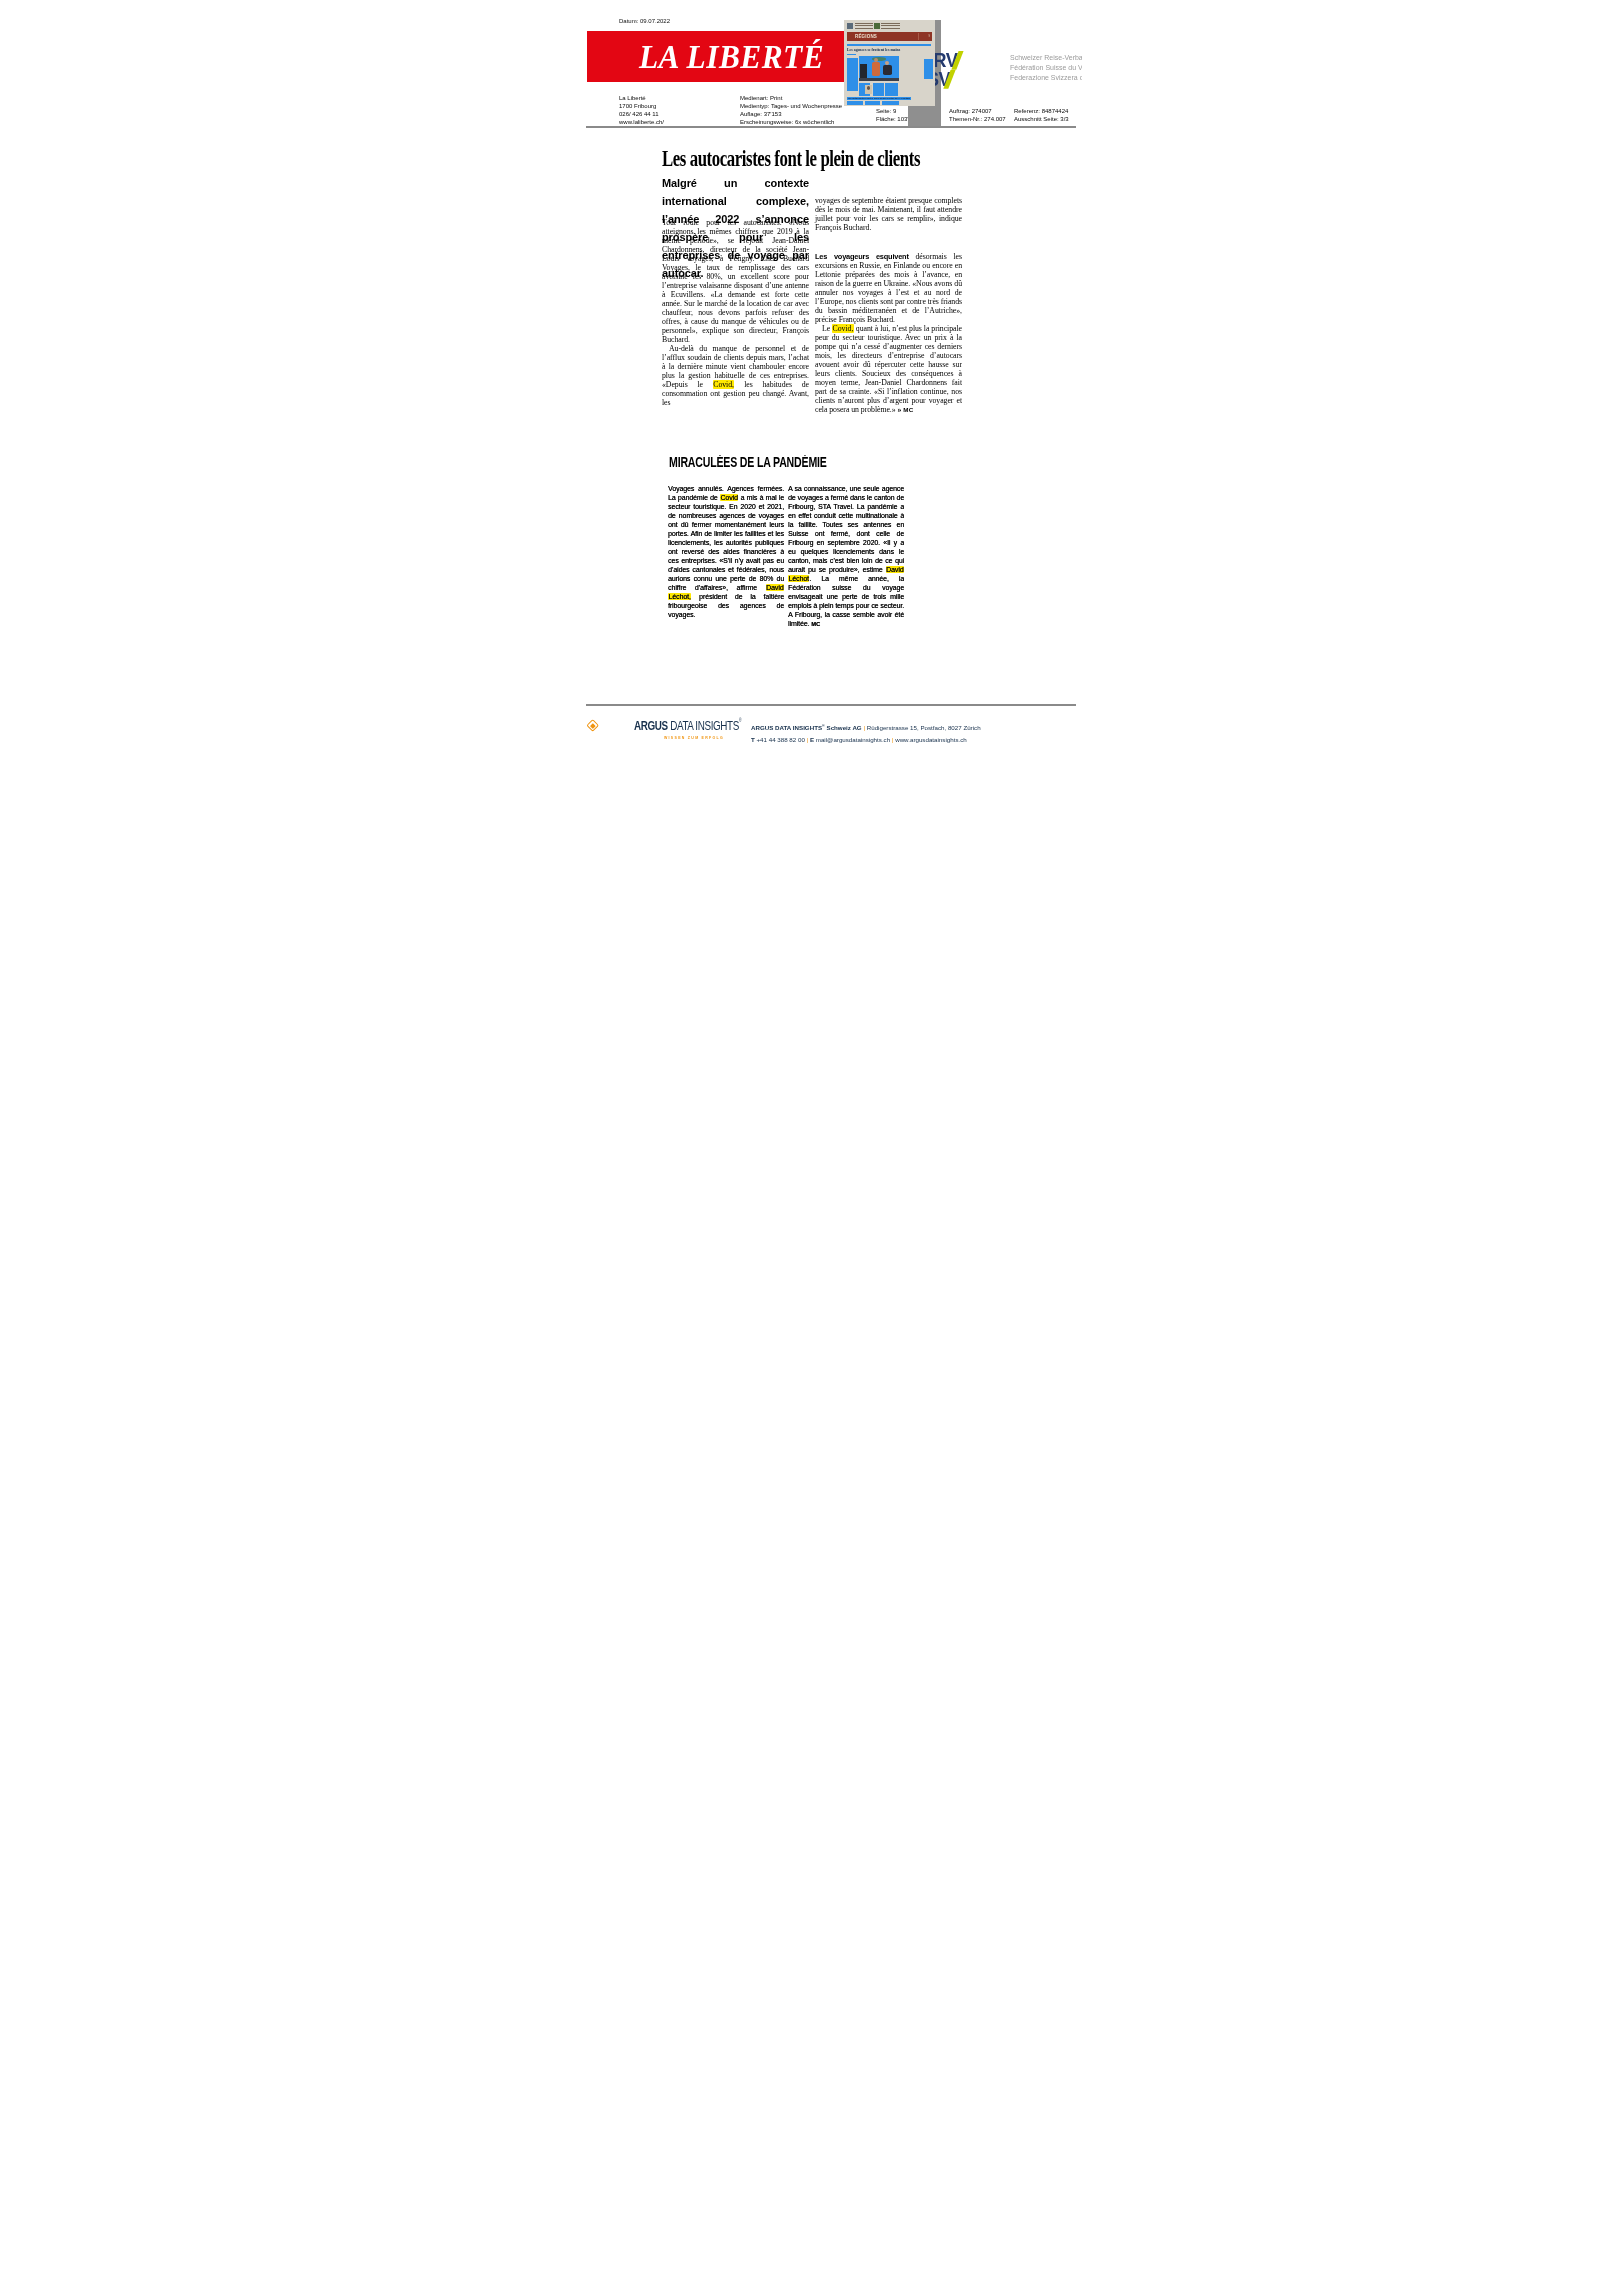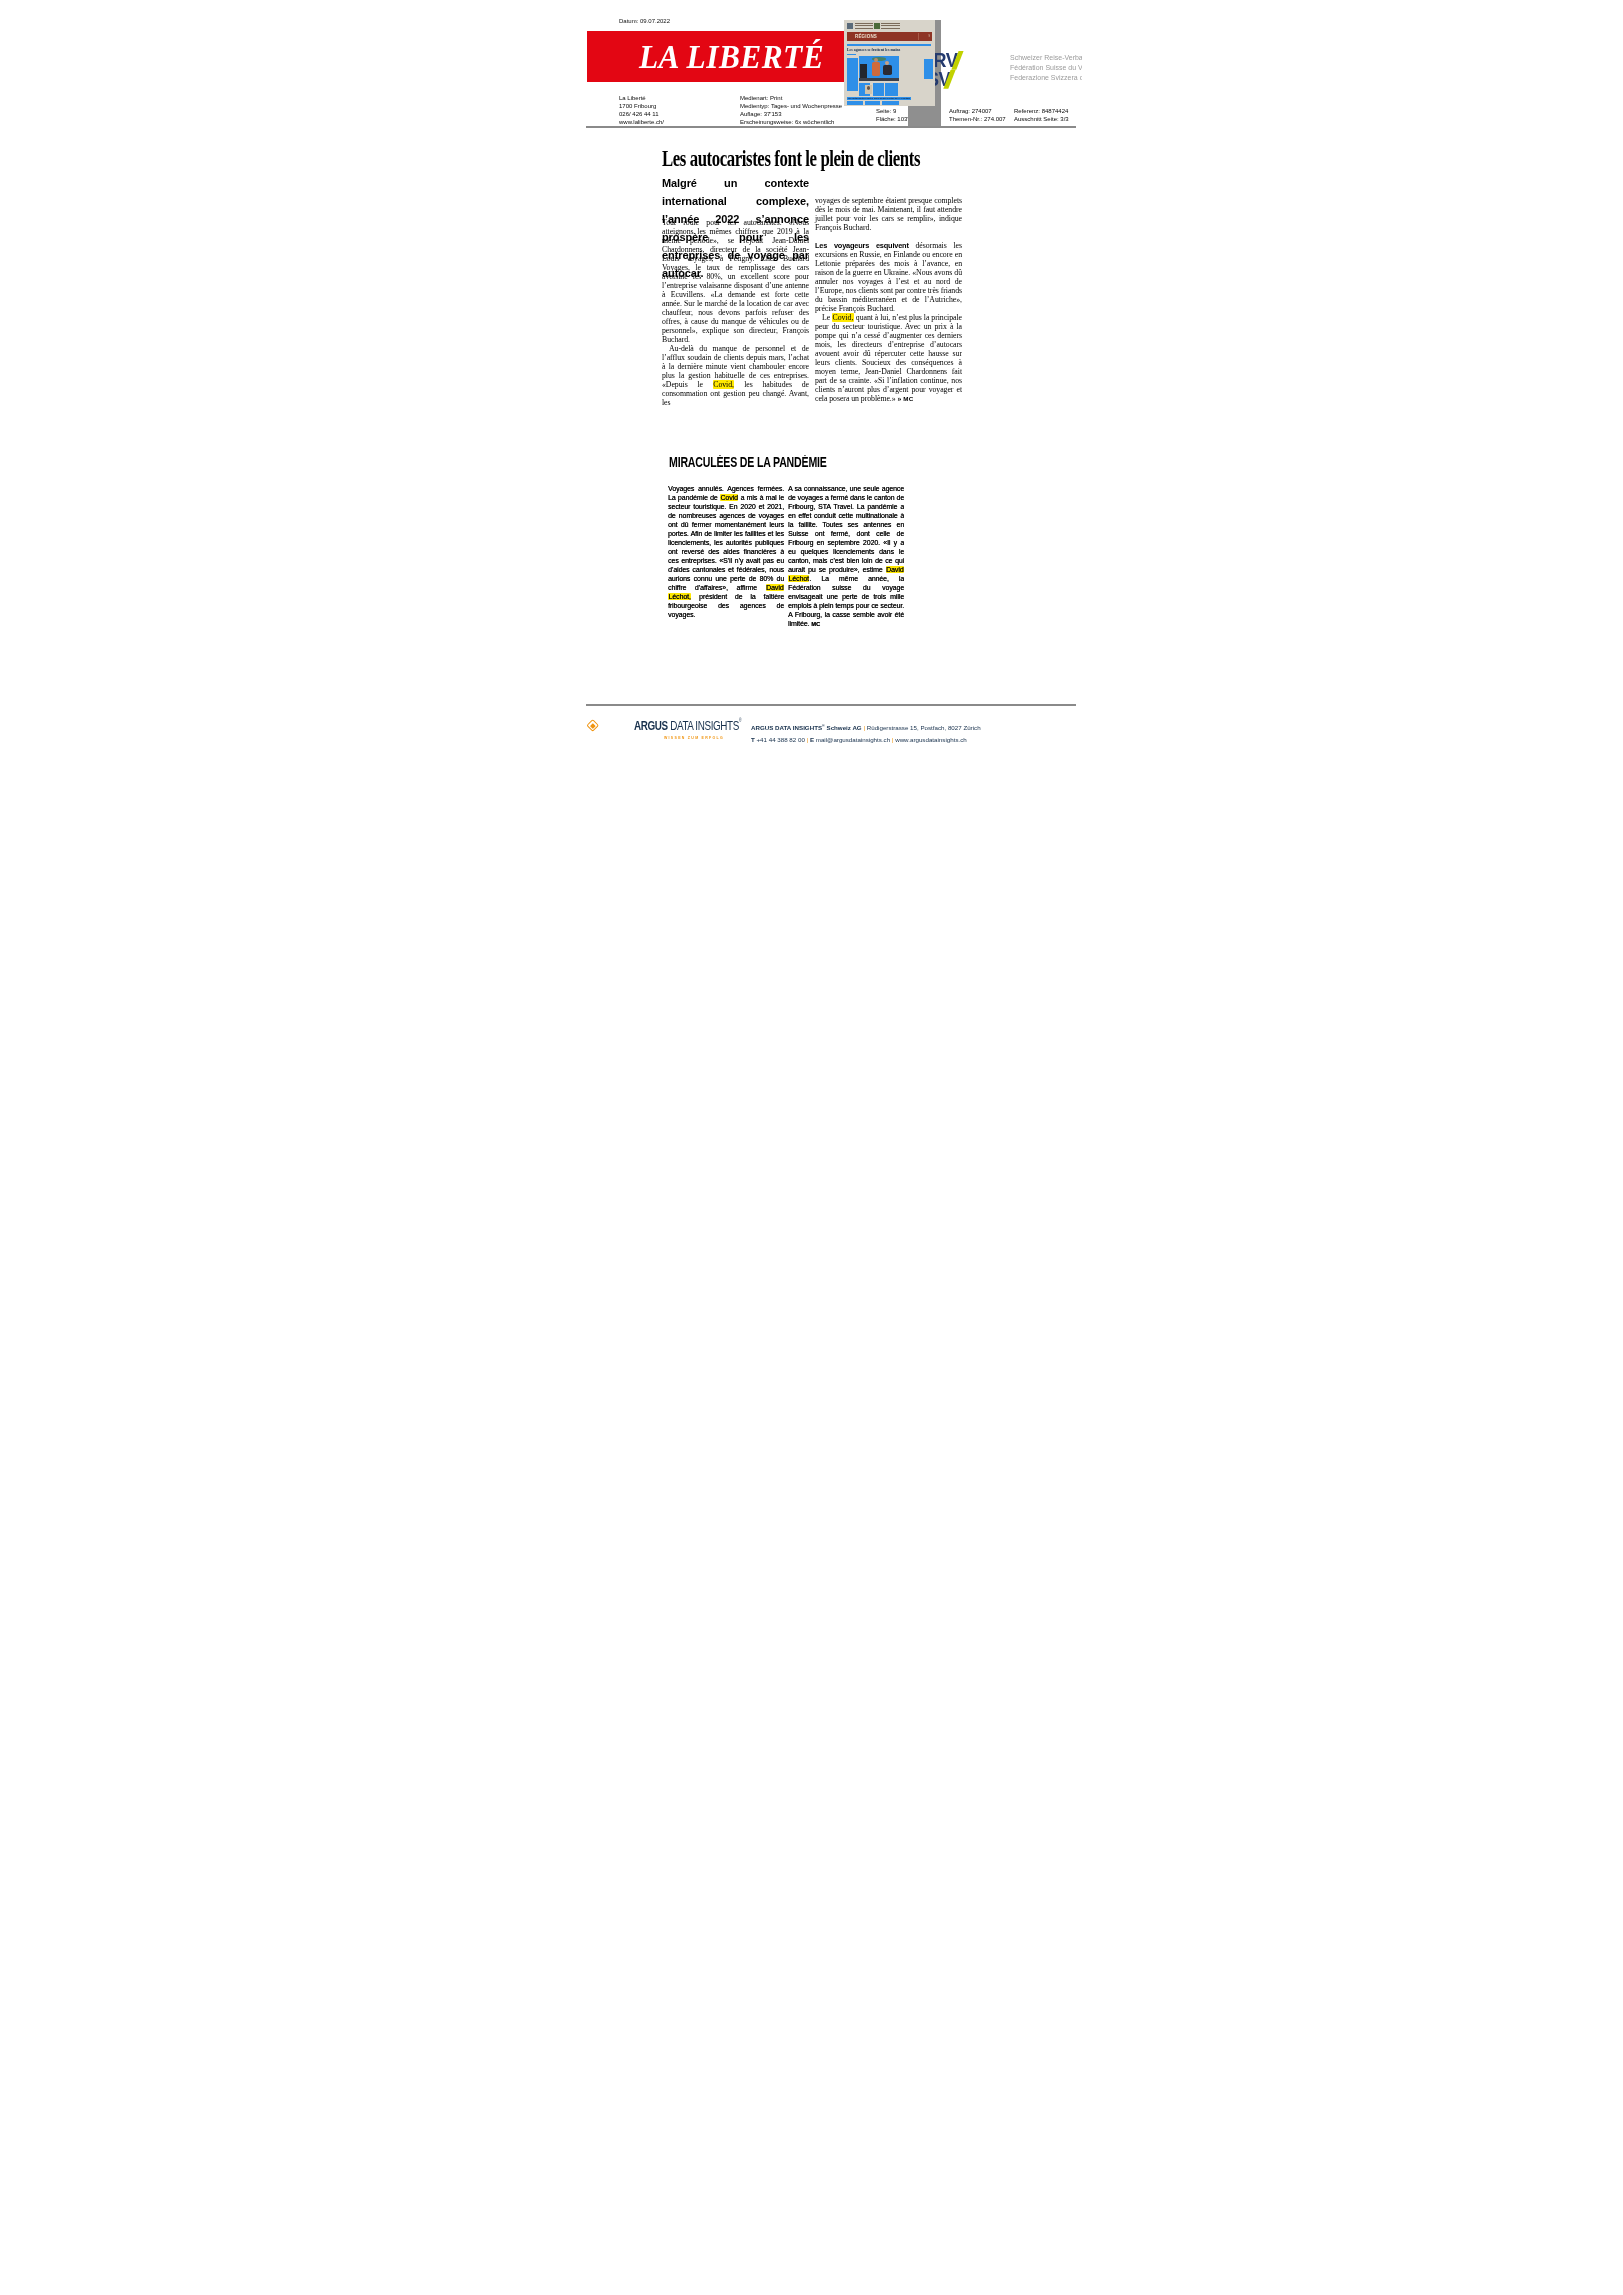--- a/index.html
+++ b/index.html
@@ -67,21 +67,21 @@
   .a-title span{display:inline-block;font-family:"Liberation Serif","DejaVu Serif",serif;font-weight:bold;
                 font-size:20px;letter-spacing:-0.5px;white-space:nowrap;transform:scale(0.84,1.12);transform-origin:left top;}
   .a-intro{left:89px;top:174px;width:147px;font-weight:bold;font-size:11px;line-height:18px;
            letter-spacing:-0.1px;text-align:justify;}
   .col{text-align:justify;}
   .serifcol{font-family:"Liberation Serif","DejaVu Serif",serif;font-size:7.8px;line-height:9px;letter-spacing:-0.05px;}
   .a-left{left:89px;top:218px;width:147px;height:204px;overflow:hidden;}
   .a-right{left:242px;top:196px;width:147px;height:252px;overflow:hidden;}
   .para{margin:0;text-align:justify;}
   .para.indent{text-indent:7px;}
-  .para.gap{margin-top:9px;}
+  .para.gap{margin-top:20px;}
 
   .s-h{background:#ffe800;padding:0 0.5px;border-radius:0.9px;box-decoration-break:clone;-webkit-box-decoration-break:clone;}
   .s-b{font-family:"Liberation Sans",sans-serif;font-weight:bold;letter-spacing:-0.2px;font-size:0.95em;}
   .s-mc{font-family:"Liberation Sans",sans-serif;font-weight:bold;font-size:0.8em;letter-spacing:0.2px;}
   .s-ar{font-weight:bold;}
 
   
   .sb-title{left:96px;top:455px;}
   .sb-title span{display:inline-block;font-weight:bold;font-size:11.5px;letter-spacing:-0.2px;white-space:nowrap;
                  transform:scale(0.92,1.22);transform-origin:left top;}

